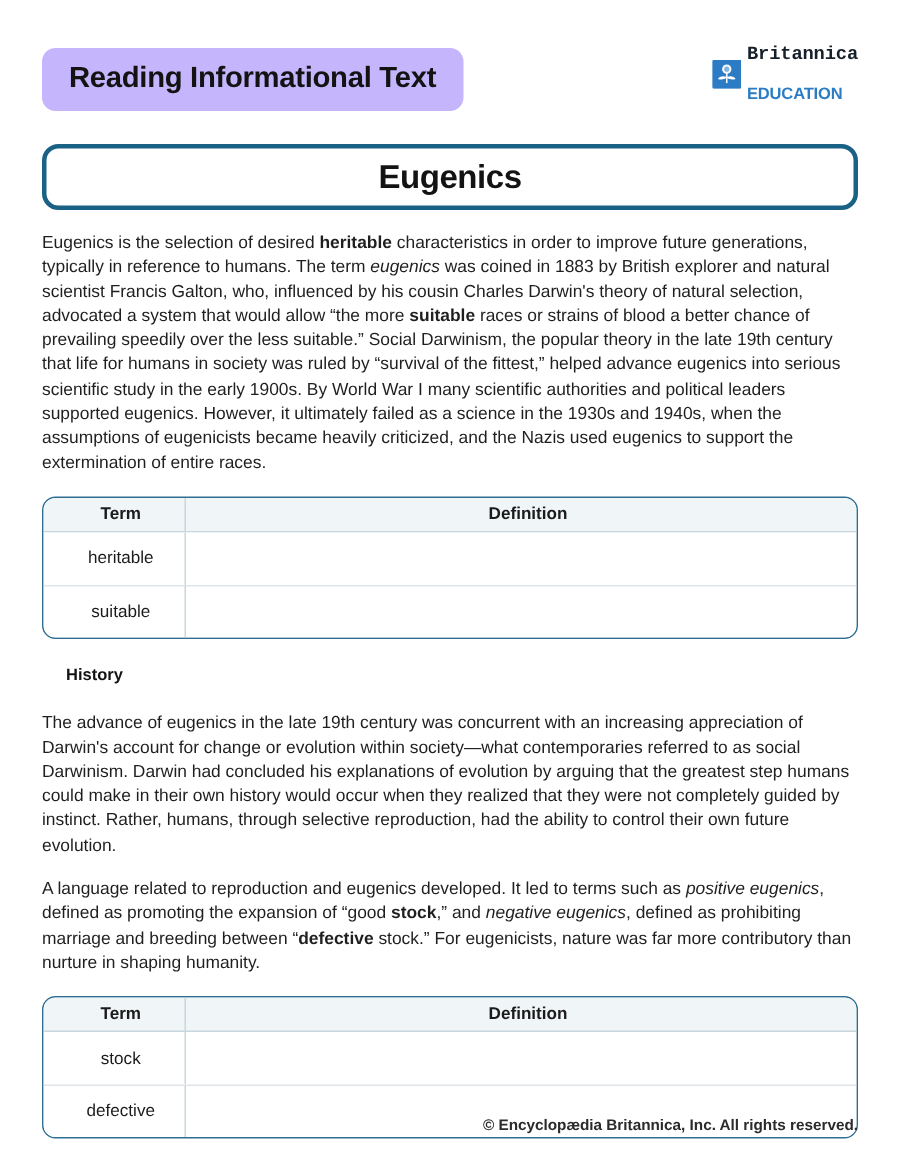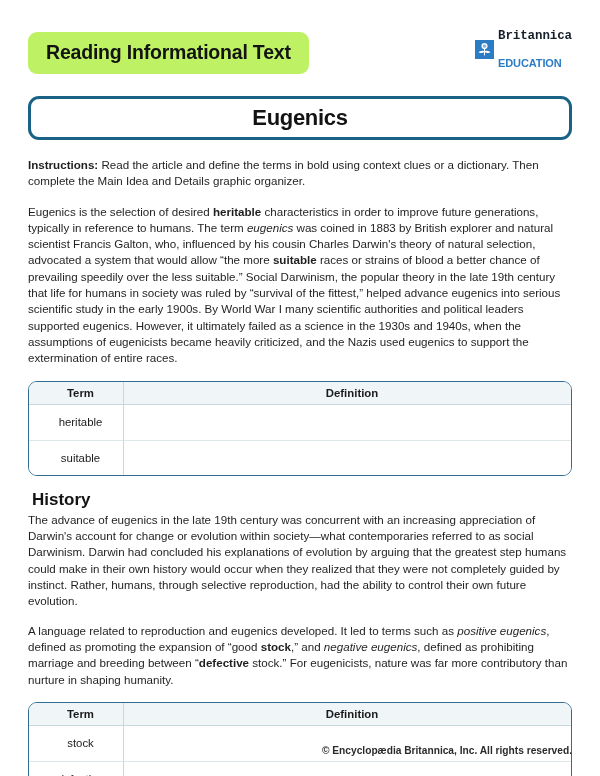--- a/index.html
+++ b/index.html
@@ -26,21 +26,21 @@
   
   .header-row {
     position: relative;
     height: 82px;
     display: flex;
     align-items: center;
     padding-top: 24px;
     box-sizing: border-box;
   }
   .kicker-badge {
-    background: #bef264;
+    background: #c4b5fd;
     border-radius: 9px;
     padding: 11px 18px 12px 18px;
     font-size: 19.5px;
     font-weight: bold;
     letter-spacing: -0.2px;
     color: #131313;
     line-height: 1;
   }
   .brand {
     position: absolute;
@@ -101,24 +101,24 @@
   .para {
     font-size: 11.6px;
     line-height: 16.3px;
     color: #1f1f1f;
     margin: 0;
     text-align: left;
   }
   .instructions { margin-top: 17px; }
   .article { margin-top: 14px; }
   .section-head {
-    font-size: 17px;
+    font-size: 11px;
     font-weight: bold;
     color: #131313;
-    margin: 4px;
+    margin: 16px;
     line-height: 16.3px;
   }
   .history-block { margin-top: 16px; }
   .para-gap { margin-top: 13px; }
   b, strong { font-weight: bold; }
   i, em { font-style: italic; }
 
   
   .term-table {
     width: 100%;
@@ -187,21 +187,20 @@
         <span class="brand-name">Britannica</span>
         <span class="brand-sub">EDUCATION</span>
       </span>
     </div>
   </div>
 
   <div class="title-box">
     <span class="title-text">Eugenics</span>
   </div>
 
-  <p class="para instructions"><b>Instructions:</b><span> Read the article and define the terms in bold using context clues or a dictionary. Then complete the Main Idea and Details graphic organizer.</span></p>
 
   <p class="para article"><span>Eugenics is the selection of desired </span><b>heritable</b><span> characteristics in order to improve future generations, typically in reference to humans. The term </span><i>eugenics</i><span> was coined in 1883 by British explorer and natural scientist Francis Galton, who, influenced by his cousin Charles Darwin's theory of natural selection, advocated a system that would allow “the more </span><b>suitable</b><span> races or strains of blood a better chance of prevailing speedily over the less suitable.” Social Darwinism, the popular theory in the late 19th century that life for humans in society was ruled by “survival of the fittest,” helped advance eugenics into serious scientific study in the early 1900s. By World War I many scientific authorities and political leaders supported eugenics. However, it ultimately failed as a science in the 1930s and 1940s, when the assumptions of eugenicists became heavily criticized, and the Nazis used eugenics to support the extermination of entire races.</span></p>
 
   <table class="term-table">
     <thead>
       <tr>
         <th class="col-term">Term</th>
         <th>Definition</th>
       </tr>
     </thead>

